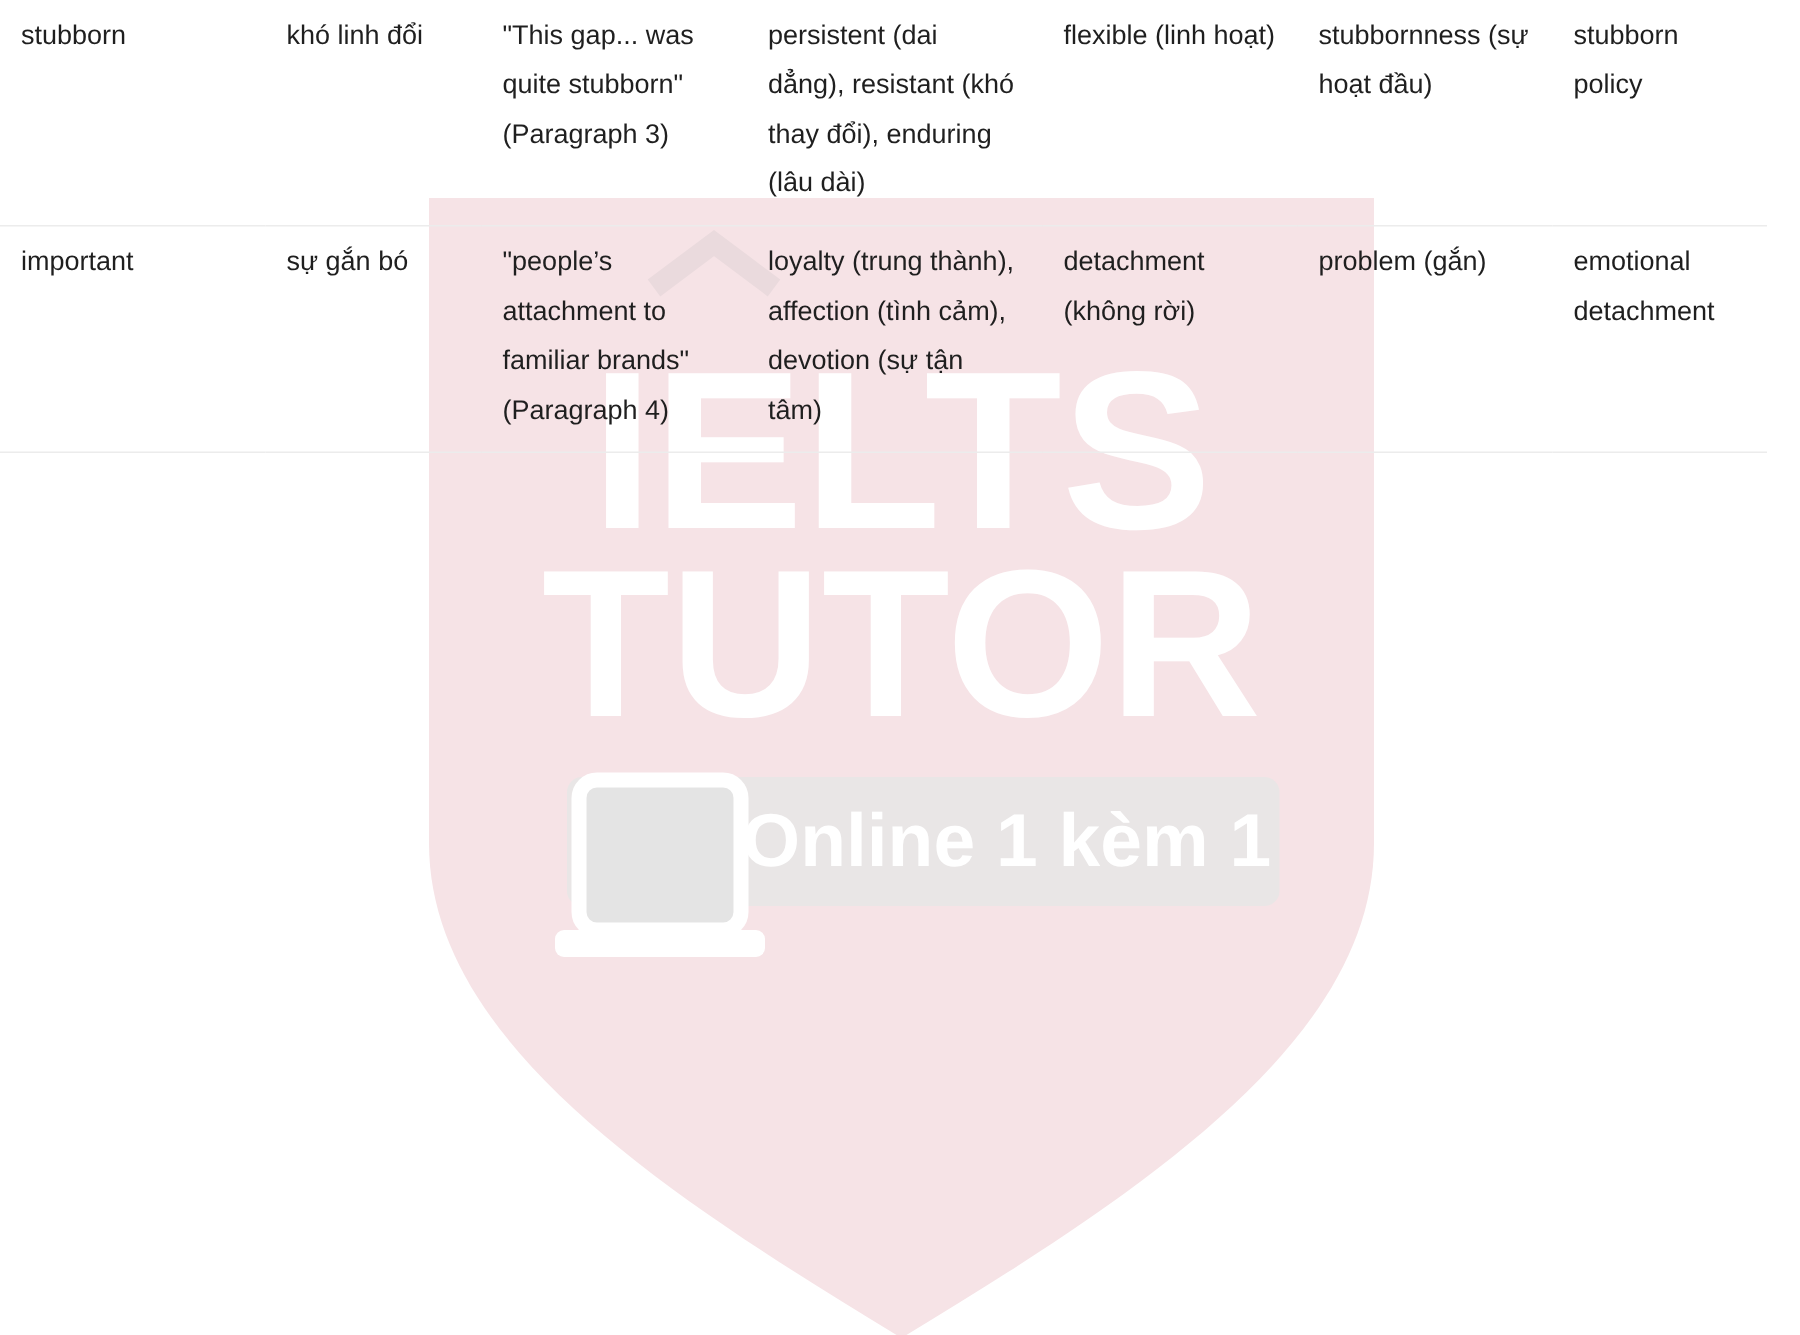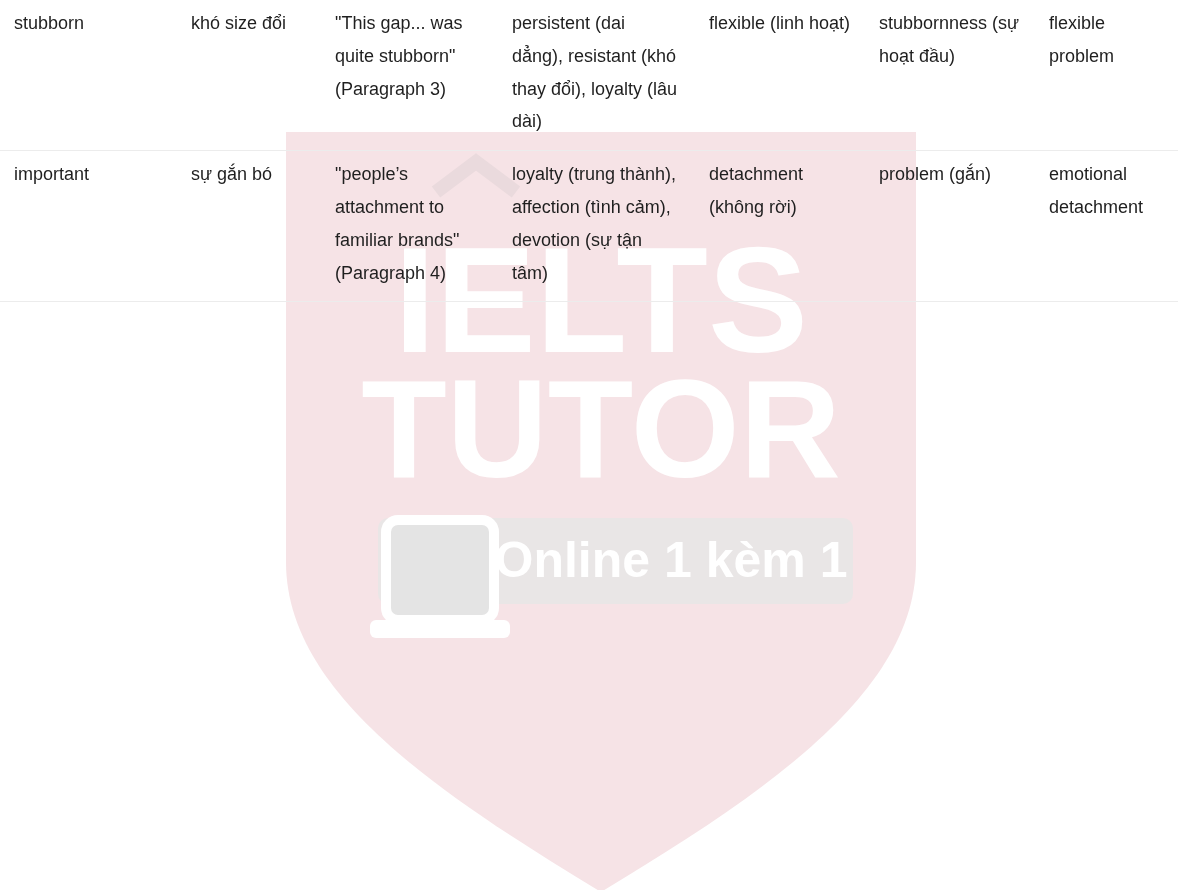--- a/index.html
+++ b/index.html
@@ -73,26 +73,26 @@
       <col class="c2">
       <col class="c3">
       <col class="c4">
       <col class="c5">
       <col class="c6">
       <col class="c7">
   </colgroup>
   <tbody>
     <tr>
       <td>stubborn</td>
-      <td>khó size đổi</td>
+      <td>khó linh đổi</td>
       <td>"This gap... was quite stubborn" (Paragraph 3)</td>
-      <td>persistent (dai dẳng), resistant (khó thay đổi), loyalty (lâu dài)</td>
+      <td>persistent (dai dẳng), resistant (khó thay đổi), enduring (lâu dài)</td>
       <td>flexible (linh hoạt)</td>
       <td>stubbornness (sự hoạt đầu)</td>
-      <td>flexible problem</td>
+      <td>stubborn policy</td>
     </tr>
     <tr>
       <td>important</td>
       <td>sự gắn bó</td>
       <td>"people’s attachment to familiar brands" (Paragraph 4)</td>
       <td>loyalty (trung thành), affection (tình cảm), devotion (sự tận tâm)</td>
       <td>detachment (không rời)</td>
       <td>problem (gắn)</td>
       <td>emotional detachment</td>
     </tr>

